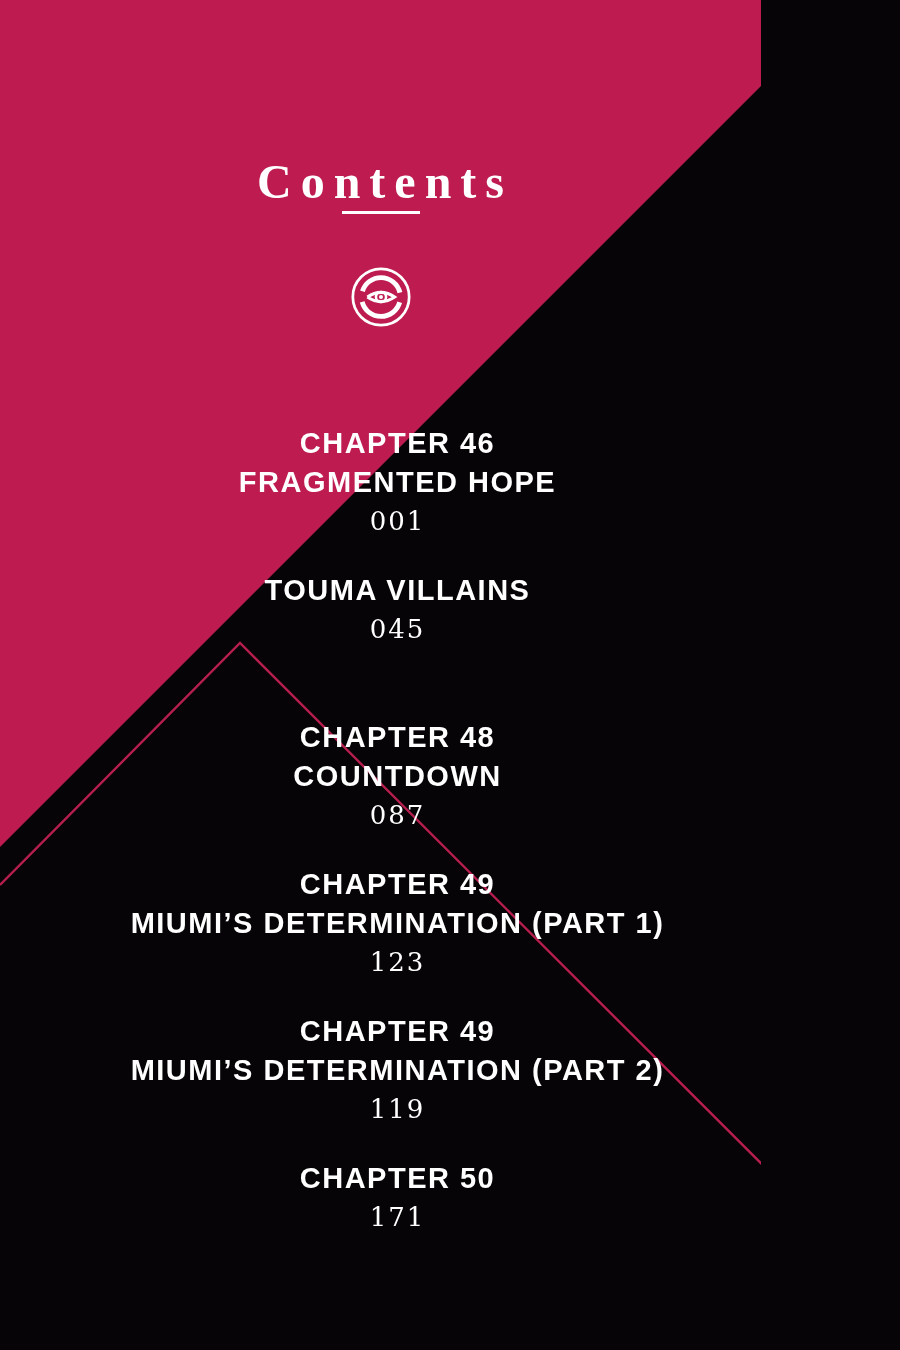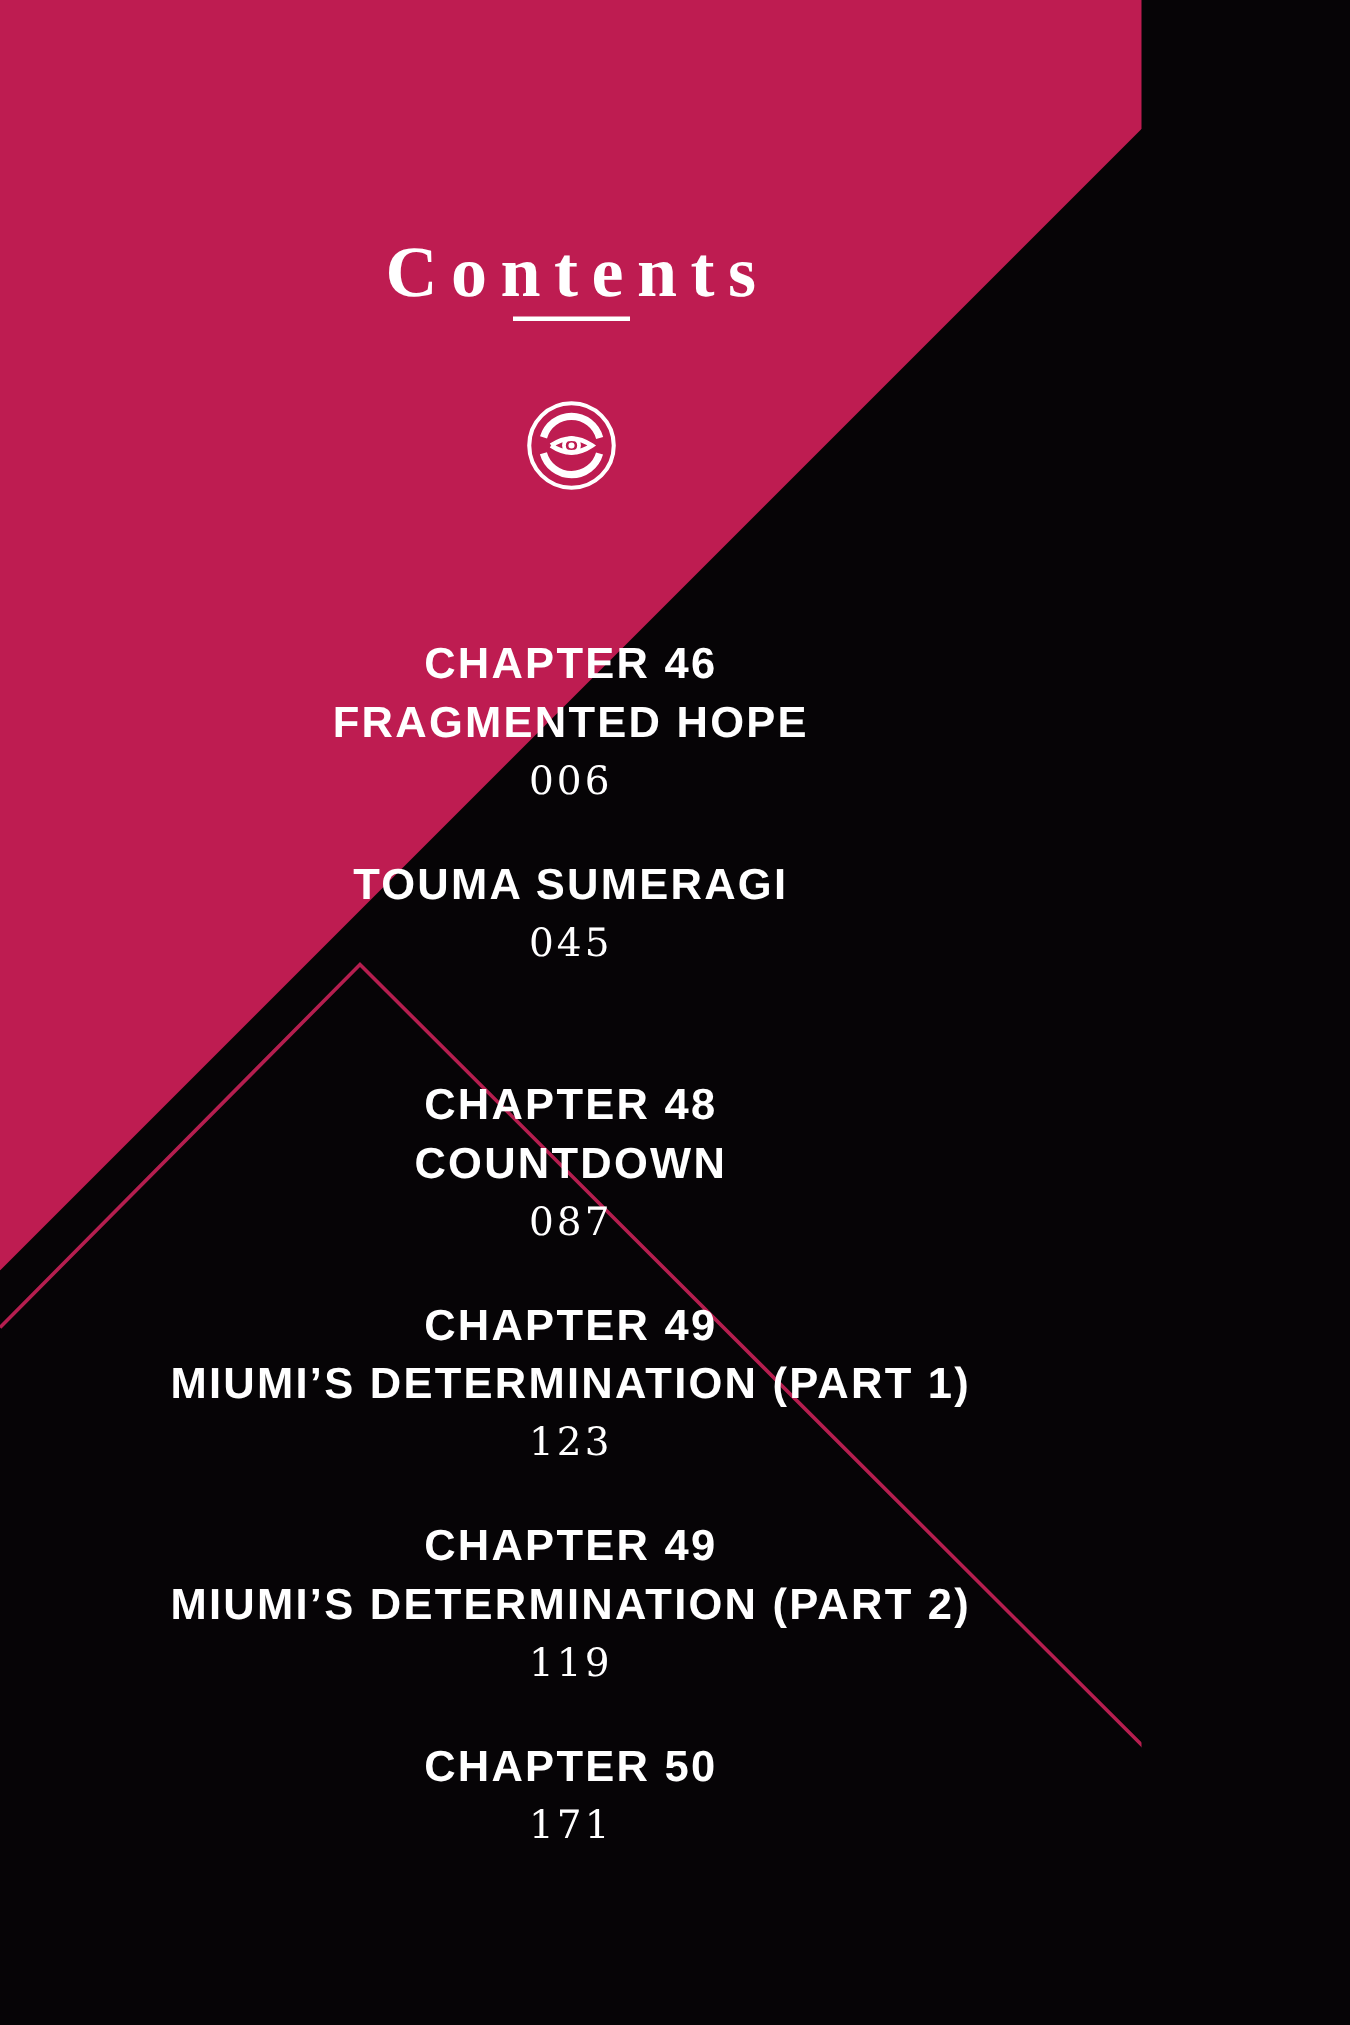--- a/index.html
+++ b/index.html
@@ -22,21 +22,21 @@
   .title-underline{
     position:absolute;top:211px;left:50%;transform:translateX(-50%);
     width:78px;height:3px;background:#ffffff;
   }
   .logo{
     position:absolute;top:263px;left:50%;transform:translateX(-50%);
     width:68px;height:68px;
   }
   .toc{
     position:absolute;top:424px;left:0;width:100%;
-    text-align:center;color:#ffffff;
+    text-align:center;color:#ffffff;padding-left:17px;
   }
   .entry{height:117px;margin-bottom:30px;}
   .entry-chapter,.entry-title{
     font-weight:700;font-size:29px;letter-spacing:1.5px;line-height:39px;
     color:#ffffff;
   }
   .entry-page{
     font-family:"DejaVu Serif","Liberation Serif",serif;
     font-size:26px;line-height:39px;letter-spacing:2px;color:#ffffff;
   }
@@ -63,25 +63,25 @@
       <circle cx="35" cy="35" r="5.2" fill="none" stroke="#ffffff" stroke-width="2.6"></circle>
       <circle cx="35" cy="35" r="2.1" fill="#ffffff"></circle>
     </svg>
   </div>
 
   <div class="toc">
 
     <div class="entry">
       <div class="entry-chapter">CHAPTER 46</div>
       <div class="entry-title">FRAGMENTED HOPE</div>
-      <div class="entry-page">006</div>
+      <div class="entry-page">001</div>
     </div>
 
     <div class="entry">
-      <div class="entry-title">TOUMA SUMERAGI</div>
+      <div class="entry-title">TOUMA VILLAINS</div>
       <div class="entry-page">045</div>
     </div>
 
     <div class="entry">
       <div class="entry-chapter">CHAPTER 48</div>
       <div class="entry-title">COUNTDOWN</div>
       <div class="entry-page">087</div>
     </div>
 
     <div class="entry">

